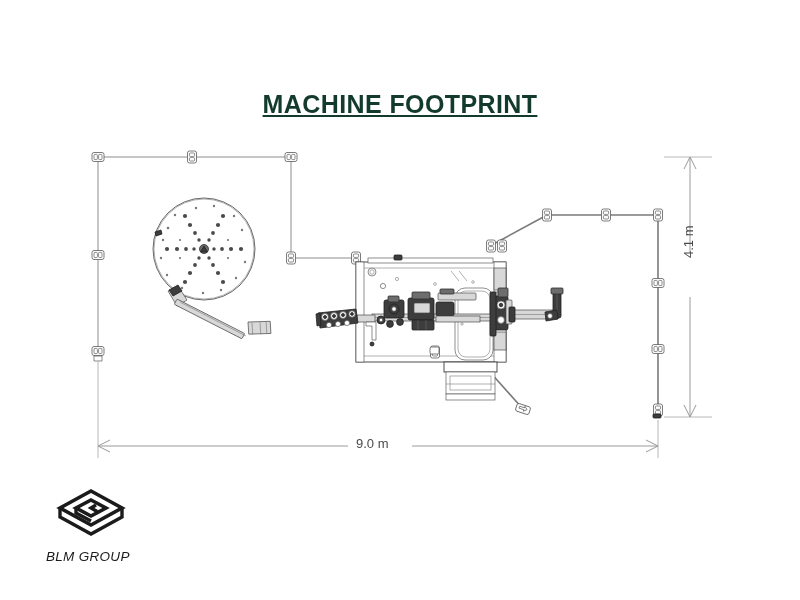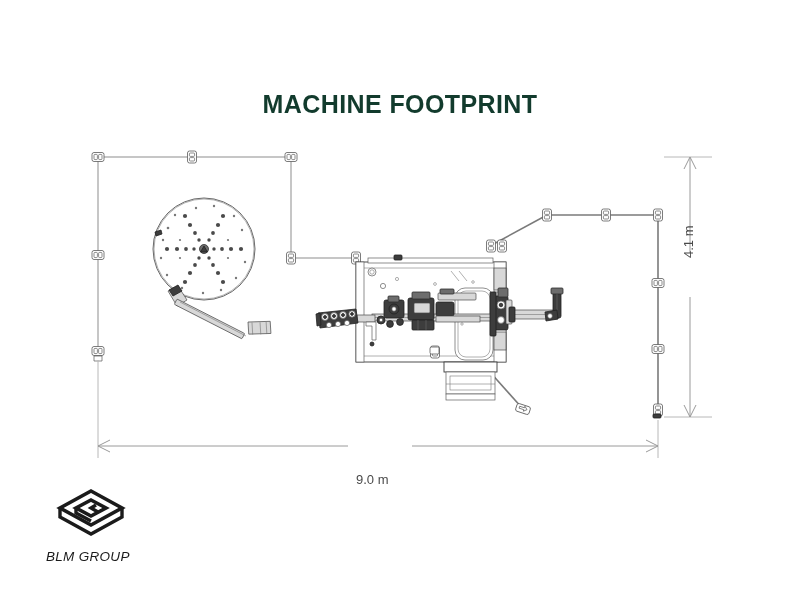--- a/index.html
+++ b/index.html
@@ -27,20 +27,21 @@
     left: 0;
     top: 90px;
     width: 800px;
     text-align: center;
     font-family: "Liberation Sans", sans-serif;
     font-size: 25px;
     font-weight: bold;
     letter-spacing: 0.4px;
     color: #123b2d;
     user-select: none;
+    text-decoration: underline;
   }
   #drawing-svg {
     position: absolute;
     left: 0; top: 0;
   }
   #logo-block {
     position: absolute;
     left: 44px;
     top: 487px;
     width: 130px;
@@ -70,21 +71,20 @@
     position: absolute;
     font-family: "Liberation Sans", sans-serif;
     font-size: 13px;
     color: #4a4a4a;
     user-select: none;
     white-space: nowrap;
   }
   #dim-h-label {
     left: 356px;
     top: 436px;
-    margin-top: 36px;
   }
   #dim-v-label {
     left: 681px;
     top: 258px;
     transform: rotate(-90deg);
     transform-origin: left top;
   }
 </style>
 </head>
 <body>

